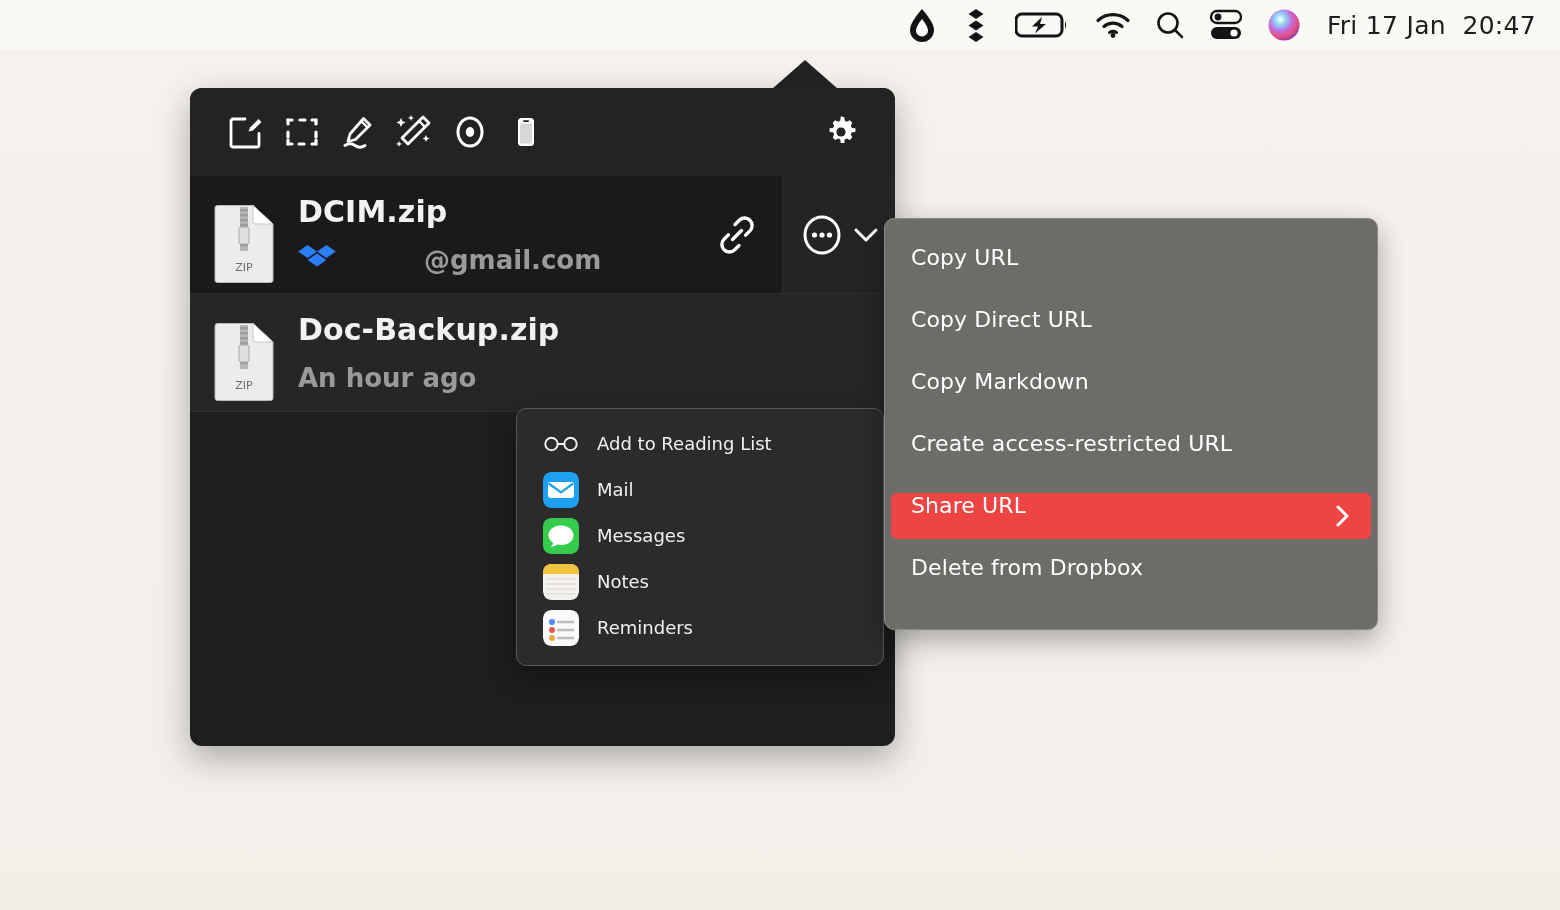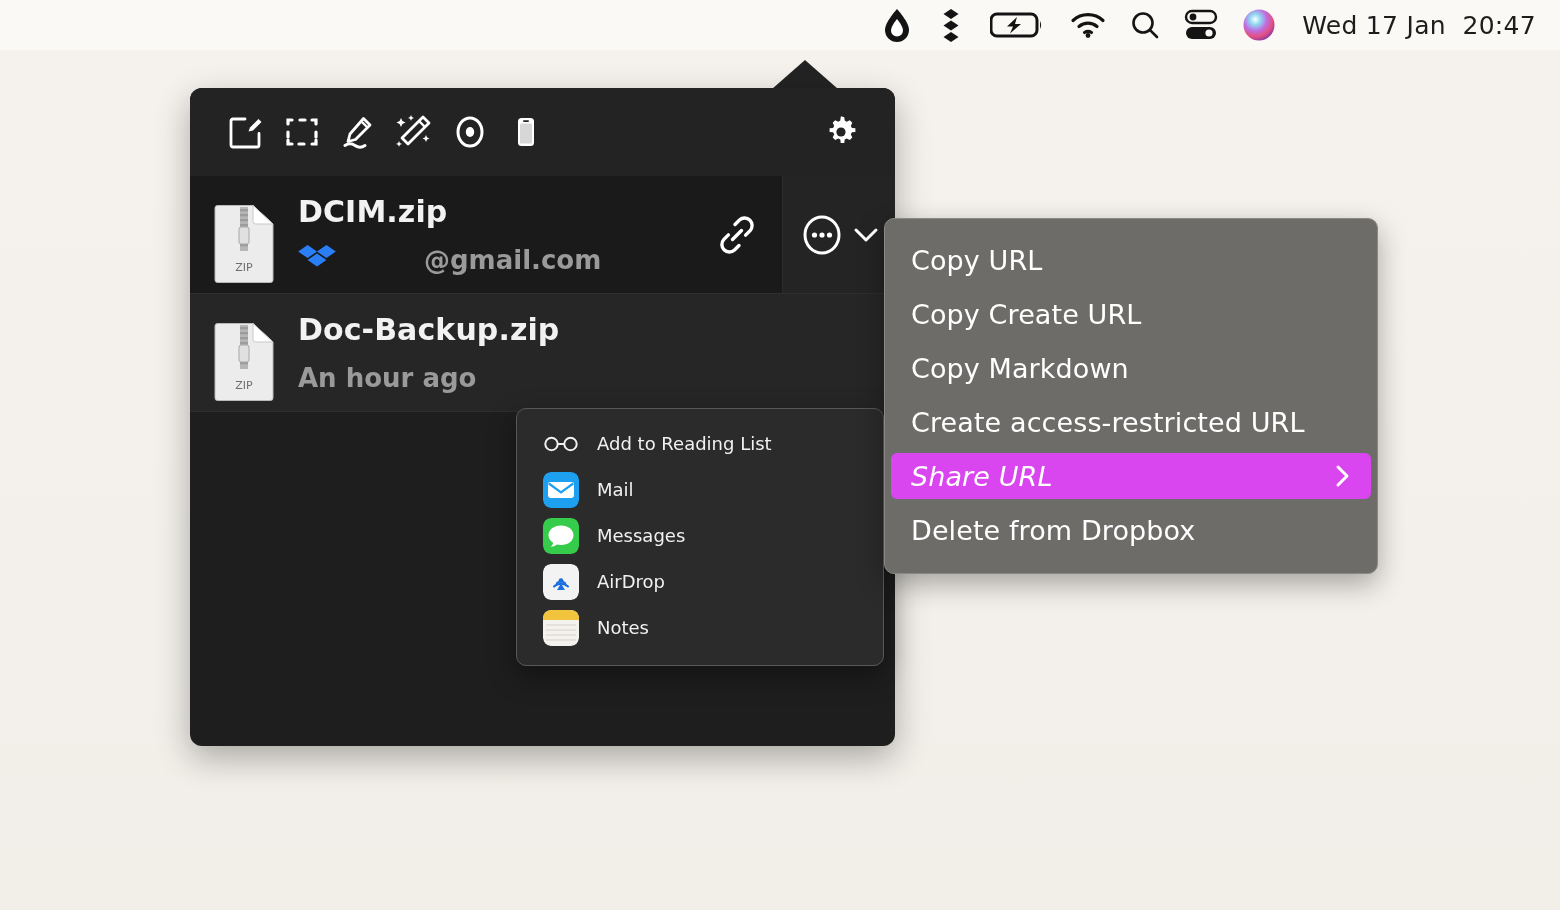--- a/index.html
+++ b/index.html
@@ -182,31 +182,30 @@
     background: #6d6c69;
     border: 1px solid #8a8986;
     border-radius: 10px;
     padding: 10px 0 12px 0;
     box-sizing: border-box;
     box-shadow: 0 10px 28px rgba(0,0,0,0.32);
   }
   .cm-item {
     height: 46px;
     display: flex;
-    align-items: center;
     padding: 0 18px 0 20px;
-    margin: 8px 6px;
+    margin: 16px 6px;
     border-radius: 6px;
     color: #ffffff;
-    font-size: 27px;
+    font-size: 22px;
     font-family: "DejaVu Sans", sans-serif;
     letter-spacing: 0.1px;
     white-space: nowrap;
   }
-  .cm-item.highlighted { background: #d946ef; font-style: italic; }
+  .cm-item.highlighted { background: #ef4444; }
   .cm-label { flex: 1; }
   .cm-chev {
     color: #ffffff;
     display: flex;
     align-items: center;
   }
 
   
   #share-submenu {
     position: absolute;
@@ -310,21 +309,21 @@
             <stop offset="22%" stop-color="#8fd8f2"></stop>
             <stop offset="48%" stop-color="#c06ce0"></stop>
             <stop offset="72%" stop-color="#e4507f"></stop>
             <stop offset="100%" stop-color="#6b2fb5"></stop>
           </radialGradient>
         </defs>
         <circle cx="17" cy="17" r="15.5" fill="url(#siriG)"></circle>
       </svg>
     </div>
 
-    <div class="mb-item mb-clock">Wed 17 Jan  20:47</div>
+    <div class="mb-item mb-clock">Fri 17 Jan  20:47</div>
   </div>
 
   <div id="panel-arrow"></div>
 
   <div id="panel">
 
     <div id="panel-toolbar">
 
       <div class="tb-btn">
         <svg width="36" height="36" viewBox="0 0 36 36">
@@ -513,63 +512,65 @@
     <div class="sm-item">
       <span class="sm-icon">
         <svg width="36" height="36" viewBox="0 0 36 36">
           <rect width="36" height="36" rx="8" fill="#35cc4b"></rect>
           <path d="M18 7.5 c7.3 0 12.5 4.3 12.5 9.8 0 5.5 -5.2 9.8 -12.5 9.8 a17 17 0 0 1 -4 -0.5 c-1.8 1.4 -4.3 2.2 -6.4 2.3 1.4 -1 2.3 -2.5 2.5 -4.1 -2.8 -1.9 -4.6 -4.6 -4.6 -7.5 0 -5.5 5.2 -9.8 12.5 -9.8 Z" fill="#ffffff"></path>
         </svg>
       </span>
       <span class="sm-label">Messages</span>
     </div>
 
-    <div class="sm-item">
-      <span class="sm-icon">
-        <svg width="36" height="36" viewBox="0 0 36 36">
-          <rect width="36" height="36" rx="8" fill="#f3f3f3"></rect>
-          <g fill="none" stroke="#1a6ee0" stroke-width="2" stroke-linecap="round">
-            <path d="M11 22.5 A10 10 0 0 1 25 22.5"></path>
-            <path d="M13.8 19.3 A6 6 0 0 1 22.2 19.3"></path>
-          </g>
-          <circle cx="18" cy="16.5" r="2.3" fill="#1a6ee0"></circle>
-          <path d="M18 19.5 L22 26 H14 Z" fill="#1a6ee0"></path>
-        </svg>
-      </span>
-      <span class="sm-label">AirDrop</span>
-    </div>
 
     <div class="sm-item">
       <span class="sm-icon">
         <svg width="36" height="36" viewBox="0 0 36 36">
           <rect width="36" height="36" rx="8" fill="#f4f2ee"></rect>
           <rect y="0" width="36" height="10" rx="8" fill="#f2c33c"></rect>
           <rect y="6" width="36" height="4" fill="#f2c33c"></rect>
           <g stroke="#d5d2cc" stroke-width="1.2">
             <line x1="3" y1="15" x2="33" y2="15"></line>
             <line x1="3" y1="20" x2="33" y2="20"></line>
             <line x1="3" y1="25" x2="33" y2="25"></line>
             <line x1="3" y1="30" x2="33" y2="30"></line>
           </g>
         </svg>
       </span>
       <span class="sm-label">Notes</span>
     </div>
 
+    <div class="sm-item">
+      <span class="sm-icon">
+        <svg width="36" height="36" viewBox="0 0 36 36">
+          <rect width="36" height="36" rx="8" fill="#fbfbfb"></rect>
+          <circle cx="9" cy="12" r="3" fill="#4a8ded"></circle>
+          <circle cx="9" cy="20" r="3" fill="#e8584c"></circle>
+          <circle cx="9" cy="28" r="3" fill="#f2a93b"></circle>
+          <g stroke="#bdbdbd" stroke-width="2.4" stroke-linecap="round">
+            <line x1="15" y1="12" x2="30" y2="12"></line>
+            <line x1="15" y1="20" x2="30" y2="20"></line>
+            <line x1="15" y1="28" x2="30" y2="28"></line>
+          </g>
+        </svg>
+      </span>
+      <span class="sm-label">Reminders</span>
+    </div>
 
   </div>
 
   <div id="context-menu">
 
     <div class="cm-item">
       <span class="cm-label">Copy URL</span>
     </div>
 
     <div class="cm-item">
-      <span class="cm-label">Copy Create URL</span>
+      <span class="cm-label">Copy Direct URL</span>
     </div>
 
     <div class="cm-item">
       <span class="cm-label">Copy Markdown</span>
     </div>
 
     <div class="cm-item">
       <span class="cm-label">Create access-restricted URL</span>
     </div>
 

